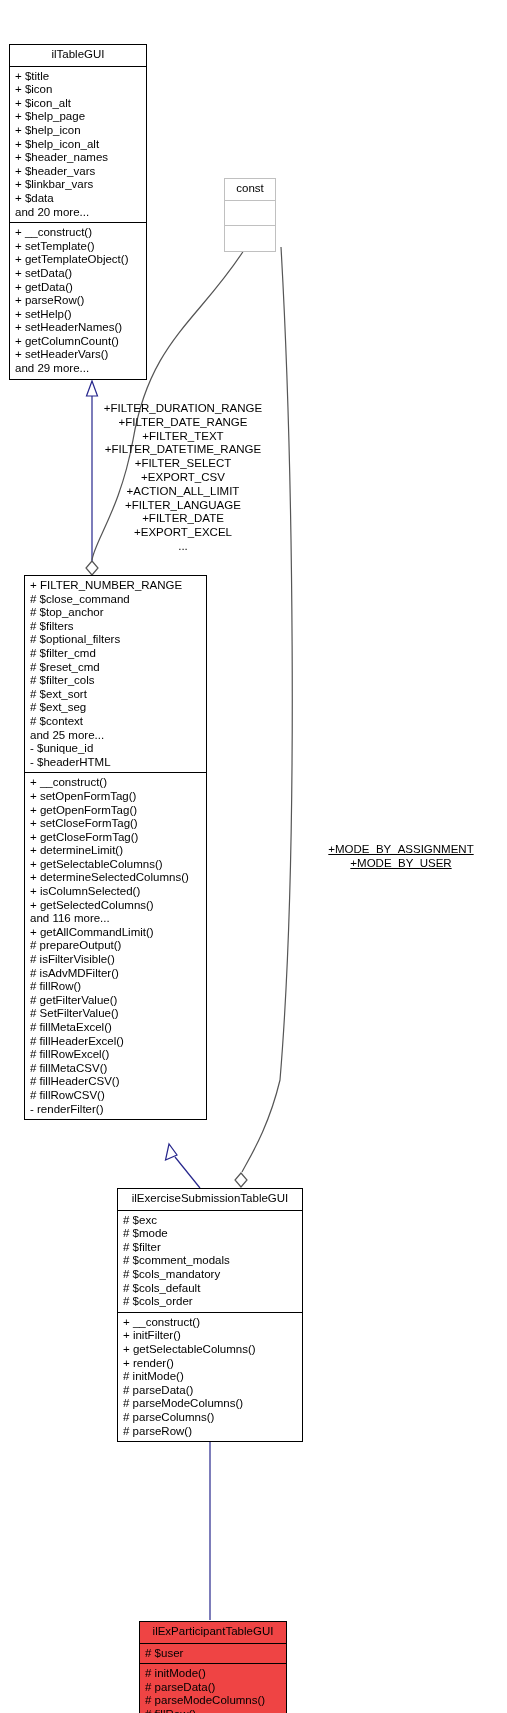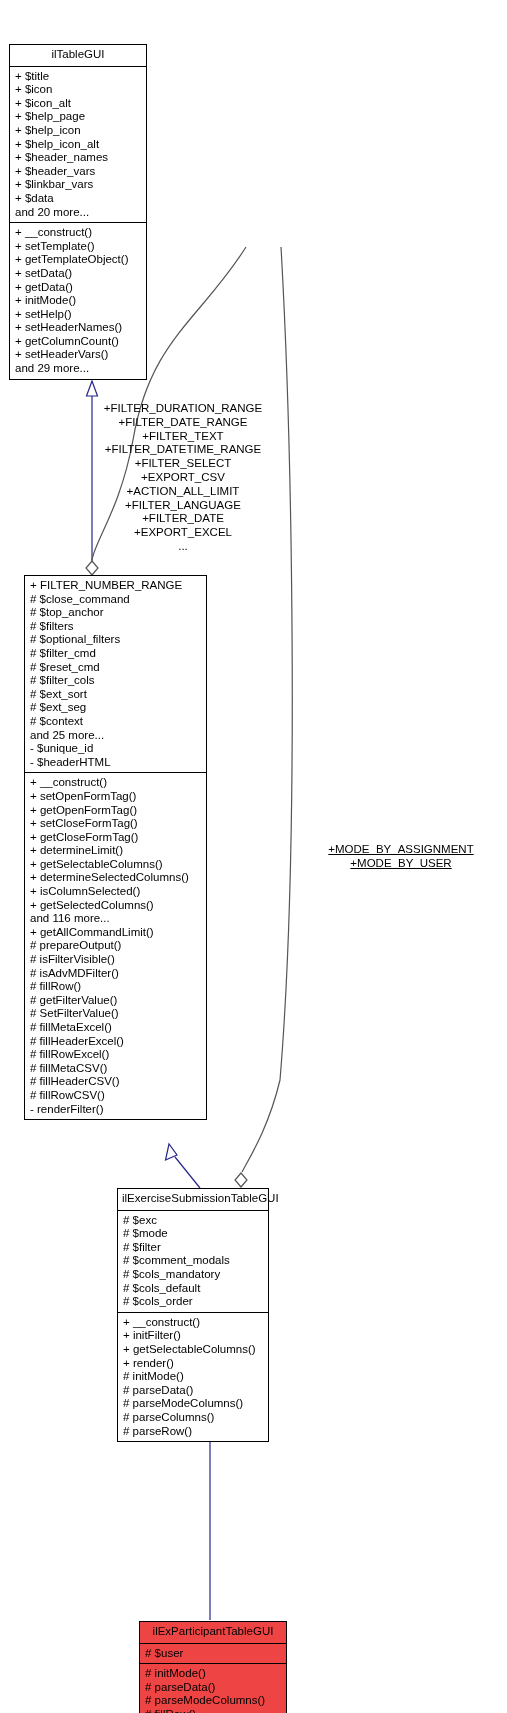--- a/index.html
+++ b/index.html
@@ -136,29 +136,34 @@
       <div class="member">+ $linkbar_vars</div>
       <div class="member">+ $data</div>
       <div class="member">and 20 more...</div>
     </div>
     <div class="cls-section">
       <div class="member">+ __construct()</div>
       <div class="member">+ setTemplate()</div>
       <div class="member">+ getTemplateObject()</div>
       <div class="member">+ setData()</div>
       <div class="member">+ getData()</div>
-      <div class="member">+ initMode()</div>
+      <div class="member">+ parseRow()</div>
       <div class="member">+ setHelp()</div>
       <div class="member">+ setHeaderNames()</div>
       <div class="member">+ getColumnCount()</div>
       <div class="member">+ setHeaderVars()</div>
       <div class="member">and 29 more...</div>
     </div>
   </div>
 
+  <div class="uml-class faded" style="left:224px; top:138px; width:52px;">
+    <div class="cls-title">const</div>
+    <div class="cls-section empty-compartment"></div>
+    <div class="cls-section empty-compartment last"></div>
+  </div>
 
   <div class="edge-label" style="left:83px; top:362px; width:200px;">
     <div>+FILTER_DURATION_RANGE</div>
     <div>+FILTER_DATE_RANGE</div>
     <div>+FILTER_TEXT</div>
     <div>+FILTER_DATETIME_RANGE</div>
     <div>+FILTER_SELECT</div>
     <div>+EXPORT_CSV</div>
     <div>+ACTION_ALL_LIMIT</div>
     <div>+FILTER_LANGUAGE</div>
@@ -211,21 +216,21 @@
       <div class="member"># fillMetaExcel()</div>
       <div class="member"># fillHeaderExcel()</div>
       <div class="member"># fillRowExcel()</div>
       <div class="member"># fillMetaCSV()</div>
       <div class="member"># fillHeaderCSV()</div>
       <div class="member"># fillRowCSV()</div>
       <div class="member">- renderFilter()</div>
     </div>
   </div>
 
-  <div class="uml-class" style="left:117px; top:1148px; width:152px;">
+  <div class="uml-class" style="left:117px; top:1148px; width:186px;">
     <div class="cls-title">ilExerciseSubmissionTableGUI</div>
     <div class="cls-section">
       <div class="member"># $exc</div>
       <div class="member"># $mode</div>
       <div class="member"># $filter</div>
       <div class="member"># $comment_modals</div>
       <div class="member"># $cols_mandatory</div>
       <div class="member"># $cols_default</div>
       <div class="member"># $cols_order</div>
     </div>

